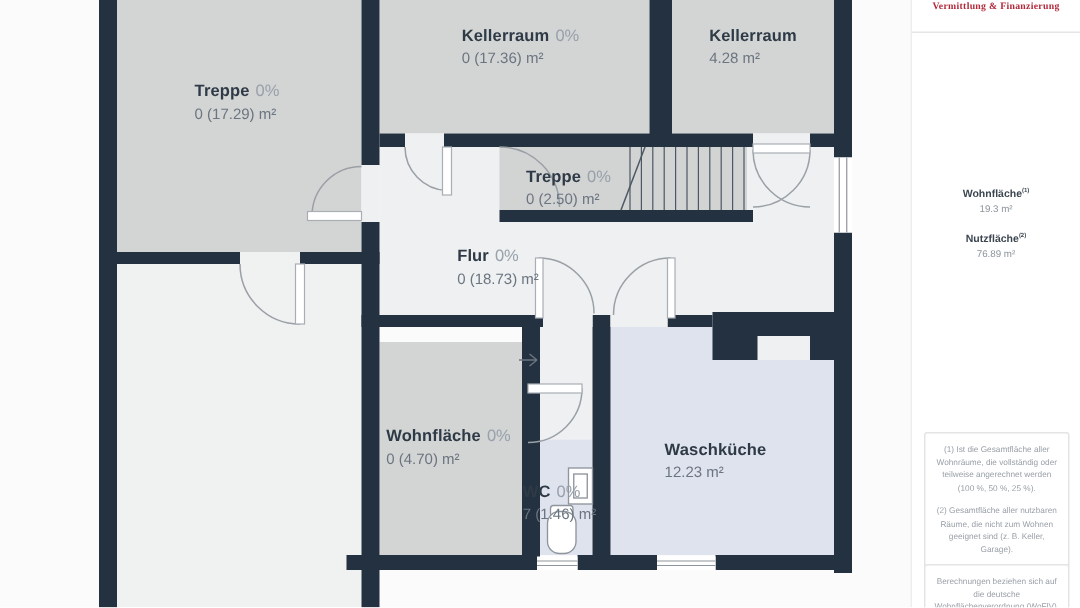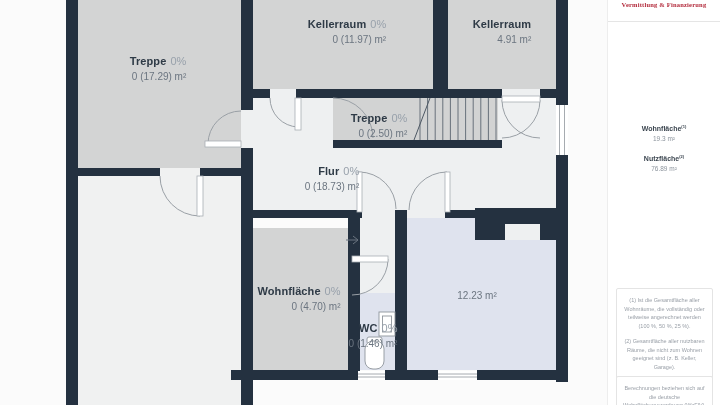--- a/index.html
+++ b/index.html
@@ -5,21 +5,21 @@
   html,body{margin:0;padding:0;background:#fff;}
   #stage{position:relative;width:720px;height:405px;overflow:hidden;
          font-family:"Liberation Sans","DejaVu Sans",sans-serif;background:#fff;}
   .abs{position:absolute;}
   
   #plan-page{left:0;top:0;width:607px;height:405px;background:#fbfbfb;}
   .fill{position:absolute;}
   .w{position:absolute;background:#243140;}
   .gap{position:absolute;}
   
-  .room-label{position:absolute;transform:translateX(-50%);text-align:right;
+  .room-label{position:absolute;transform:translateX(-50%);text-align:left;
               white-space:nowrap;z-index:6;color:#2e3a46;line-height:1.25;}
   .rl-name{font-weight:bold;font-size:11px;letter-spacing:.1px;}
   .rl-pct{font-size:11px;color:#98a1ab;margin-left:4px;}
   .rl-pct:empty{display:none;margin-left:0;}
   .rl-area{font-size:10px;color:#6b7580;margin-top:1px;font-weight:normal;}
   
   #plan-svg{left:0;top:0;width:607px;height:405px;z-index:5;pointer-events:none;}
   
   #sidebar{left:607px;top:0;width:113px;height:405px;background:#ffffff;
            border-left:1px solid #ededed;box-sizing:border-box;}
@@ -138,45 +138,46 @@
         <rect x="365" y="341" width="19" height="28" rx="8"></rect>
       </g>
     </svg>
 
     <div class="room-label" style="left:158px;top:50px;">
       <div><span class="rl-name">Treppe</span><span class="rl-pct">0%</span></div>
       <div class="rl-area">0 (17.29) m²</div>
     </div>
     <div class="room-label" style="left:347px;top:13px;">
       <div><span class="rl-name">Kellerraum</span><span class="rl-pct">0%</span></div>
-      <div class="rl-area">0 (11.97) m²</div>
+      <div class="rl-area">0 (17.36) m²</div>
     </div>
     <div class="room-label" style="left:502px;top:13px;">
       <div><span class="rl-name">Kellerraum</span></div>
-      <div class="rl-area">4.91 m²</div>
+      <div class="rl-area">4.28 m²</div>
     </div>
     <div class="room-label" style="left:379px;top:107px;">
       <div><span class="rl-name">Treppe</span><span class="rl-pct">0%</span></div>
       <div class="rl-area">0 (2.50) m²</div>
     </div>
     <div class="room-label" style="left:332px;top:160px;">
       <div><span class="rl-name">Flur</span><span class="rl-pct">0%</span></div>
       <div class="rl-area">0 (18.73) m²</div>
     </div>
     <div class="room-label" style="left:157px;top:285px;">
     </div>
     <div class="room-label" style="left:299px;top:280px;">
       <div><span class="rl-name">Wohnfläche</span><span class="rl-pct">0%</span></div>
       <div class="rl-area">0 (4.70) m²</div>
     </div>
     <div class="room-label" style="left:373px;top:317px;">
       <div><span class="rl-name">WC</span><span class="rl-pct">0%</span></div>
-      <div class="rl-area">0 (1.46) m²</div>
+      <div class="rl-area">7 (1.46) m²</div>
     </div>
     <div class="room-label" style="left:477px;top:289px;">
+      <div><span class="rl-name">Waschküche</span></div>
       <div class="rl-area">12.23 m²</div>
     </div>
   </div>
 
   <div id="sidebar" class="abs">
     <div id="brand-tagline">Vermittlung &amp; Finanzierung</div>
     <div id="sidebar-divider"></div>
 
     <div class="metric" style="top:124px;">
       <div class="metric-label"><span>Wohnfläche</span><sup>(1)</sup></div>

